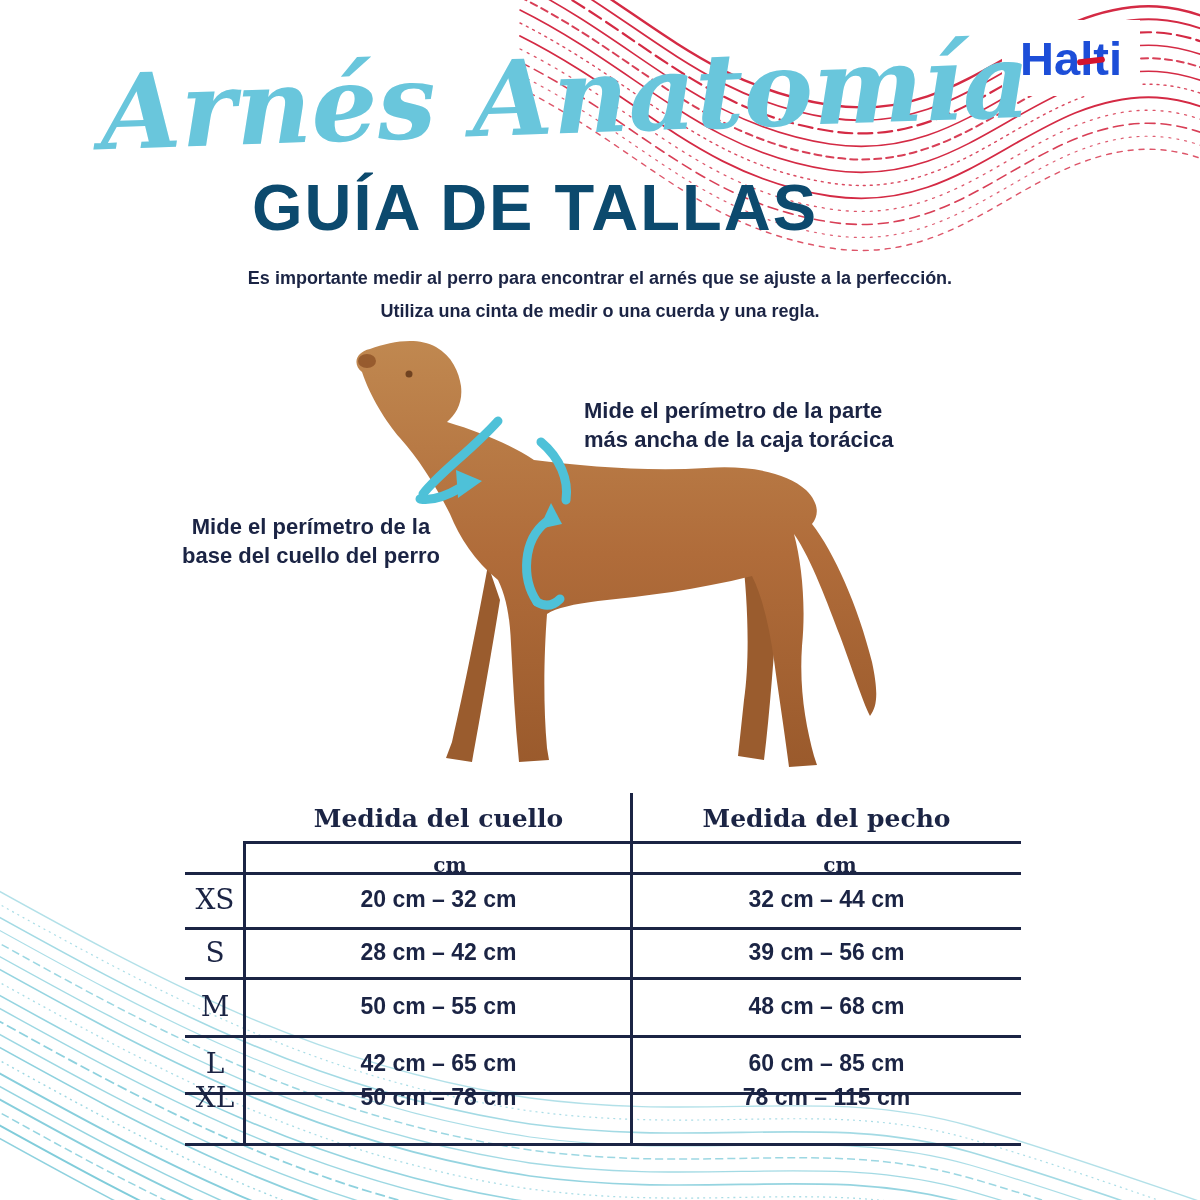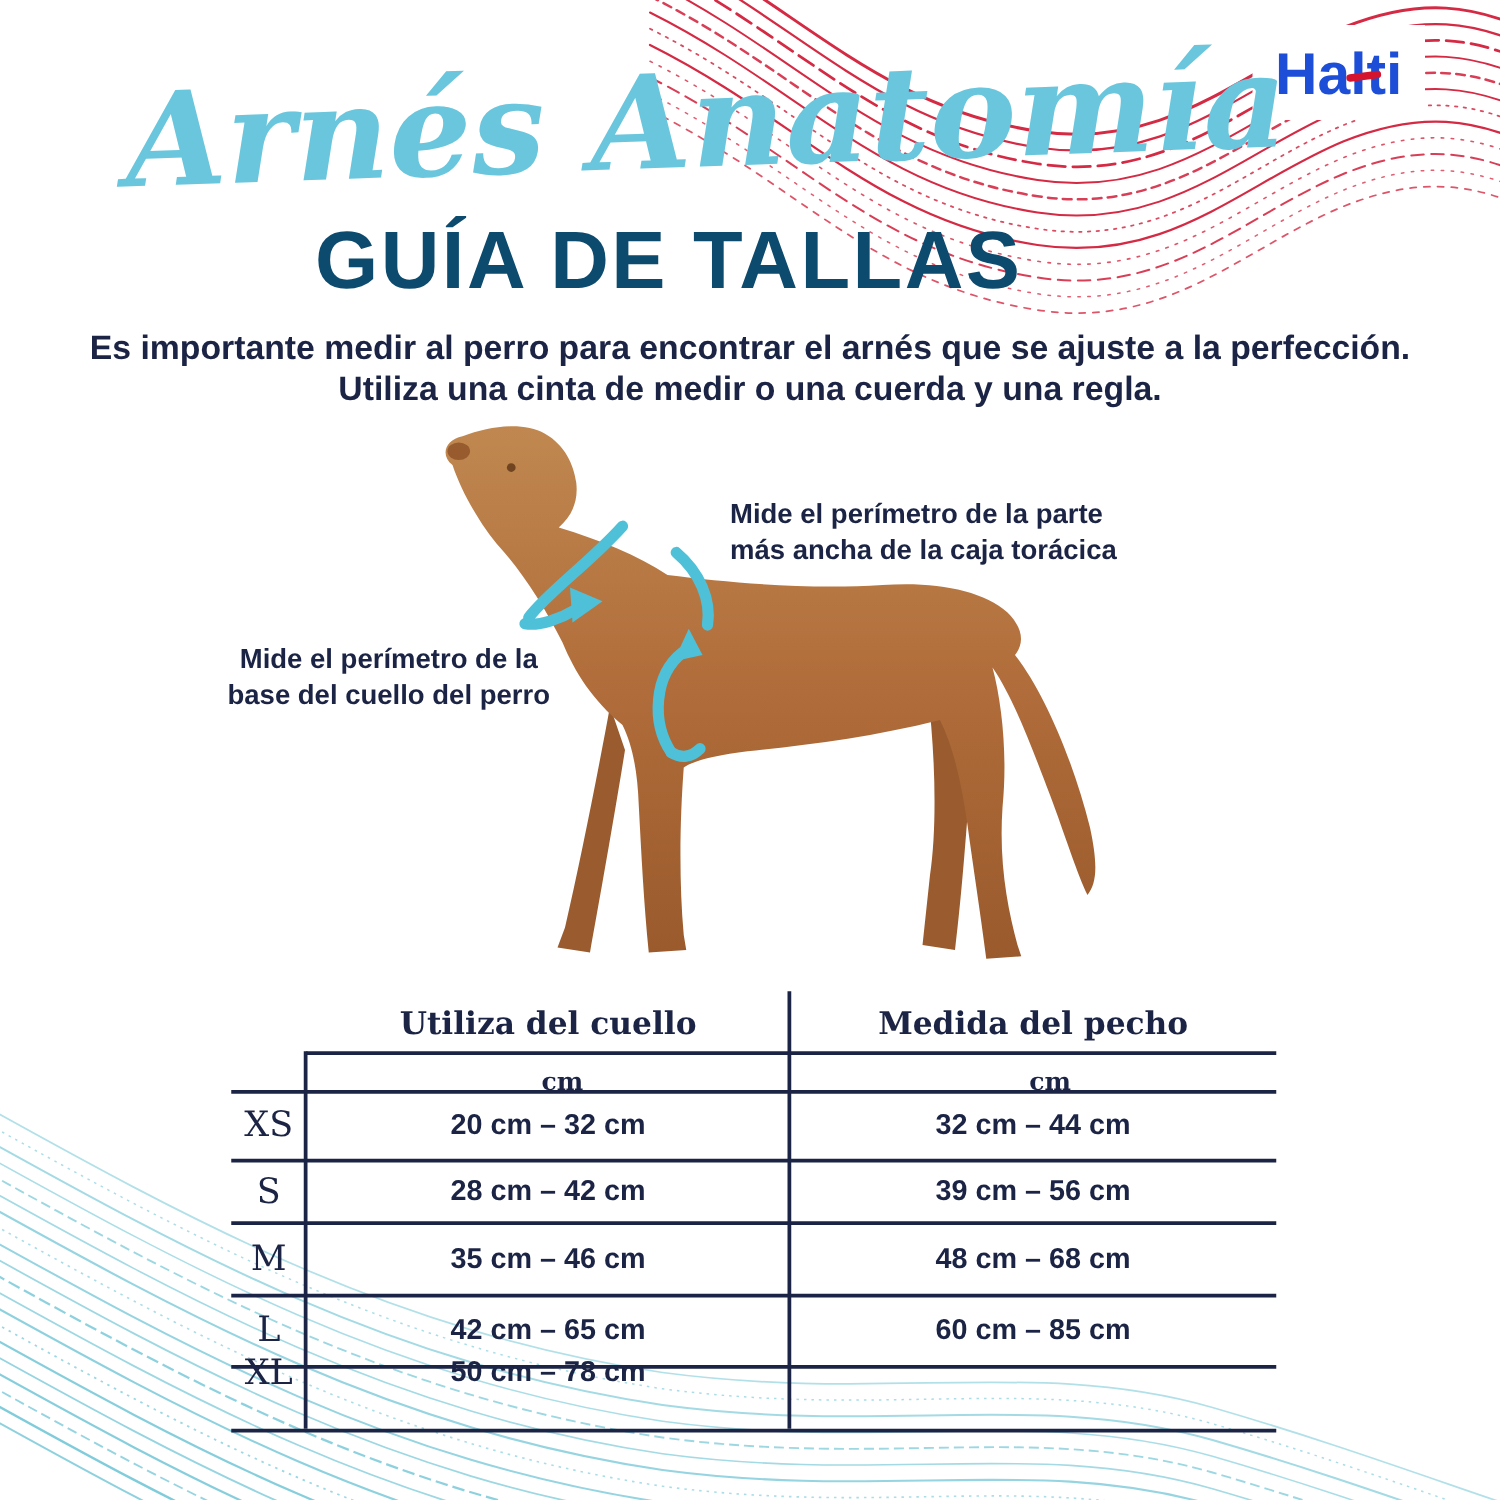--- a/index.html
+++ b/index.html
@@ -31,21 +31,21 @@
     font-family:"DejaVu Serif", serif; font-style:italic; font-weight:bold;
     font-size:104px; line-height:1.1; color:#69c6dc; transform:rotate(-2deg);
   }
   .main-title {
     position:absolute; left:0px; top:170px; width:1070px; text-align:center;
     color:#0c4a6e; font-size:65px; font-weight:bold; letter-spacing:2px;
     font-family:"Liberation Sans", sans-serif;
   }
   .intro {
     position:absolute; left:0; top:262px; width:1200px; text-align:center;
-    color:#1b2444; font-size:27px; font-weight:bold; line-height:33px;
+    color:#1b2444; font-size:18px; font-weight:bold; line-height:33px;
   }
   
   .chest-label {
     position:absolute; left:584px; top:396px; width:320px; text-align:left;
     color:#1b2444; font-size:22px; font-weight:600; line-height:29px;
   }
   .neck-label {
     position:absolute; left:180px; top:512px; width:262px; text-align:center;
     color:#1b2444; font-size:22px; font-weight:600; line-height:29px;
   }
@@ -199,47 +199,48 @@
   <div class="tline" style="left:245px; top:841px; width:776px; height:3px;"></div>
   <div class="tline" style="left:185px; top:872px;  width:836px; height:3px;"></div>
   <div class="tline" style="left:185px; top:927px;  width:836px; height:3px;"></div>
   <div class="tline" style="left:185px; top:977px;  width:836px; height:3px;"></div>
   <div class="tline" style="left:185px; top:1035px; width:836px; height:3px;"></div>
   <div class="tline" style="left:185px; top:1092px; width:836px; height:3px;"></div>
   <div class="tline" style="left:185px; top:1143px; width:836px; height:3px;"></div>
 
   <div class="trow thead" style="top:795px; height:46px;">
     <div class="c-size"></div>
-    <div class="c-neck">Utiliza del cuello</div>
+    <div class="c-neck">Medida del cuello</div>
     <div class="c-chest">Medida del pecho</div>
   </div>
   <div class="trow tunit" style="top:841px; height:48px;gap:29px;">
     <div class="c-size"></div>
     <div class="c-neck">cm</div>
     <div class="c-chest">cm</div>
   </div>
 
   <div class="trow" style="top:872px; height:55px;">
     <div class="c-size">XS</div>
     <div class="c-neck">20 cm – 32 cm</div>
     <div class="c-chest">32 cm – 44 cm</div>
   </div>
   <div class="trow" style="top:927px; height:50px;">
     <div class="c-size">S</div>
     <div class="c-neck">28 cm – 42 cm</div>
     <div class="c-chest">39 cm – 56 cm</div>
   </div>
   <div class="trow" style="top:977px; height:58px;">
     <div class="c-size">M</div>
-    <div class="c-neck">35 cm – 46 cm</div>
+    <div class="c-neck">50 cm – 55 cm</div>
     <div class="c-chest">48 cm – 68 cm</div>
   </div>
   <div class="trow" style="top:1035px; height:57px;">
     <div class="c-size">L</div>
     <div class="c-neck">42 cm – 65 cm</div>
     <div class="c-chest">60 cm – 85 cm</div>
   </div>
   <div class="trow" style="top:1072px; height:51px;">
     <div class="c-size">XL</div>
     <div class="c-neck">50 cm – 78 cm</div>
+    <div class="c-chest">78 cm – 115 cm</div>
   </div>
 
 </div>
 
 </body></html>

